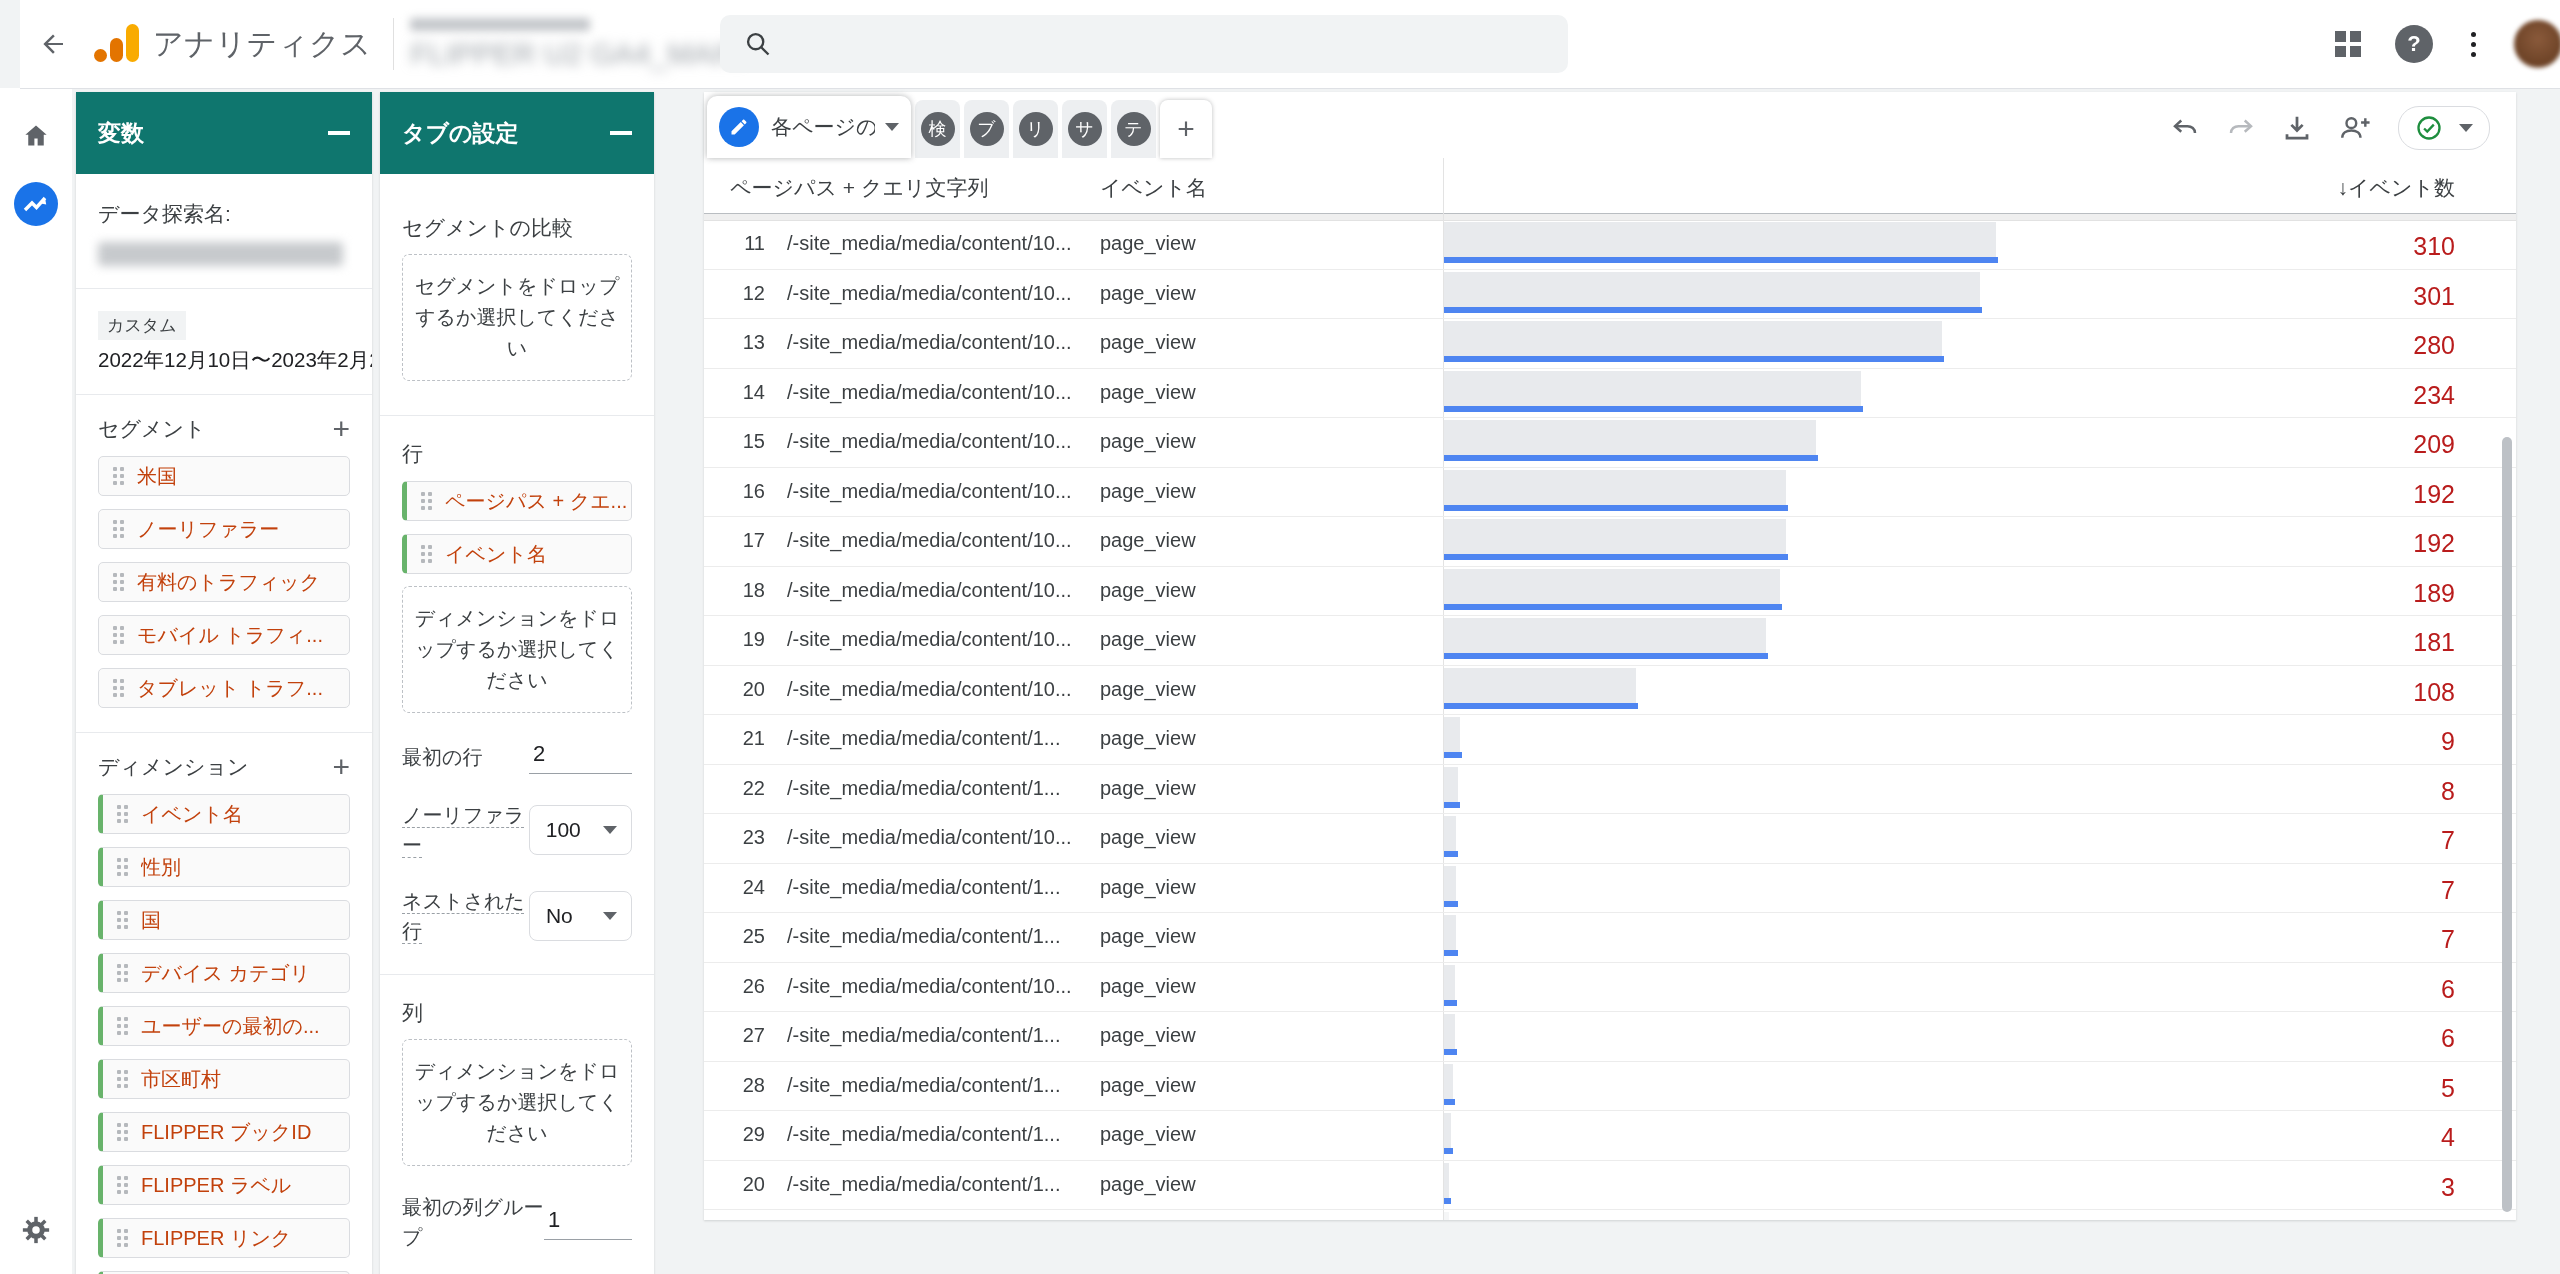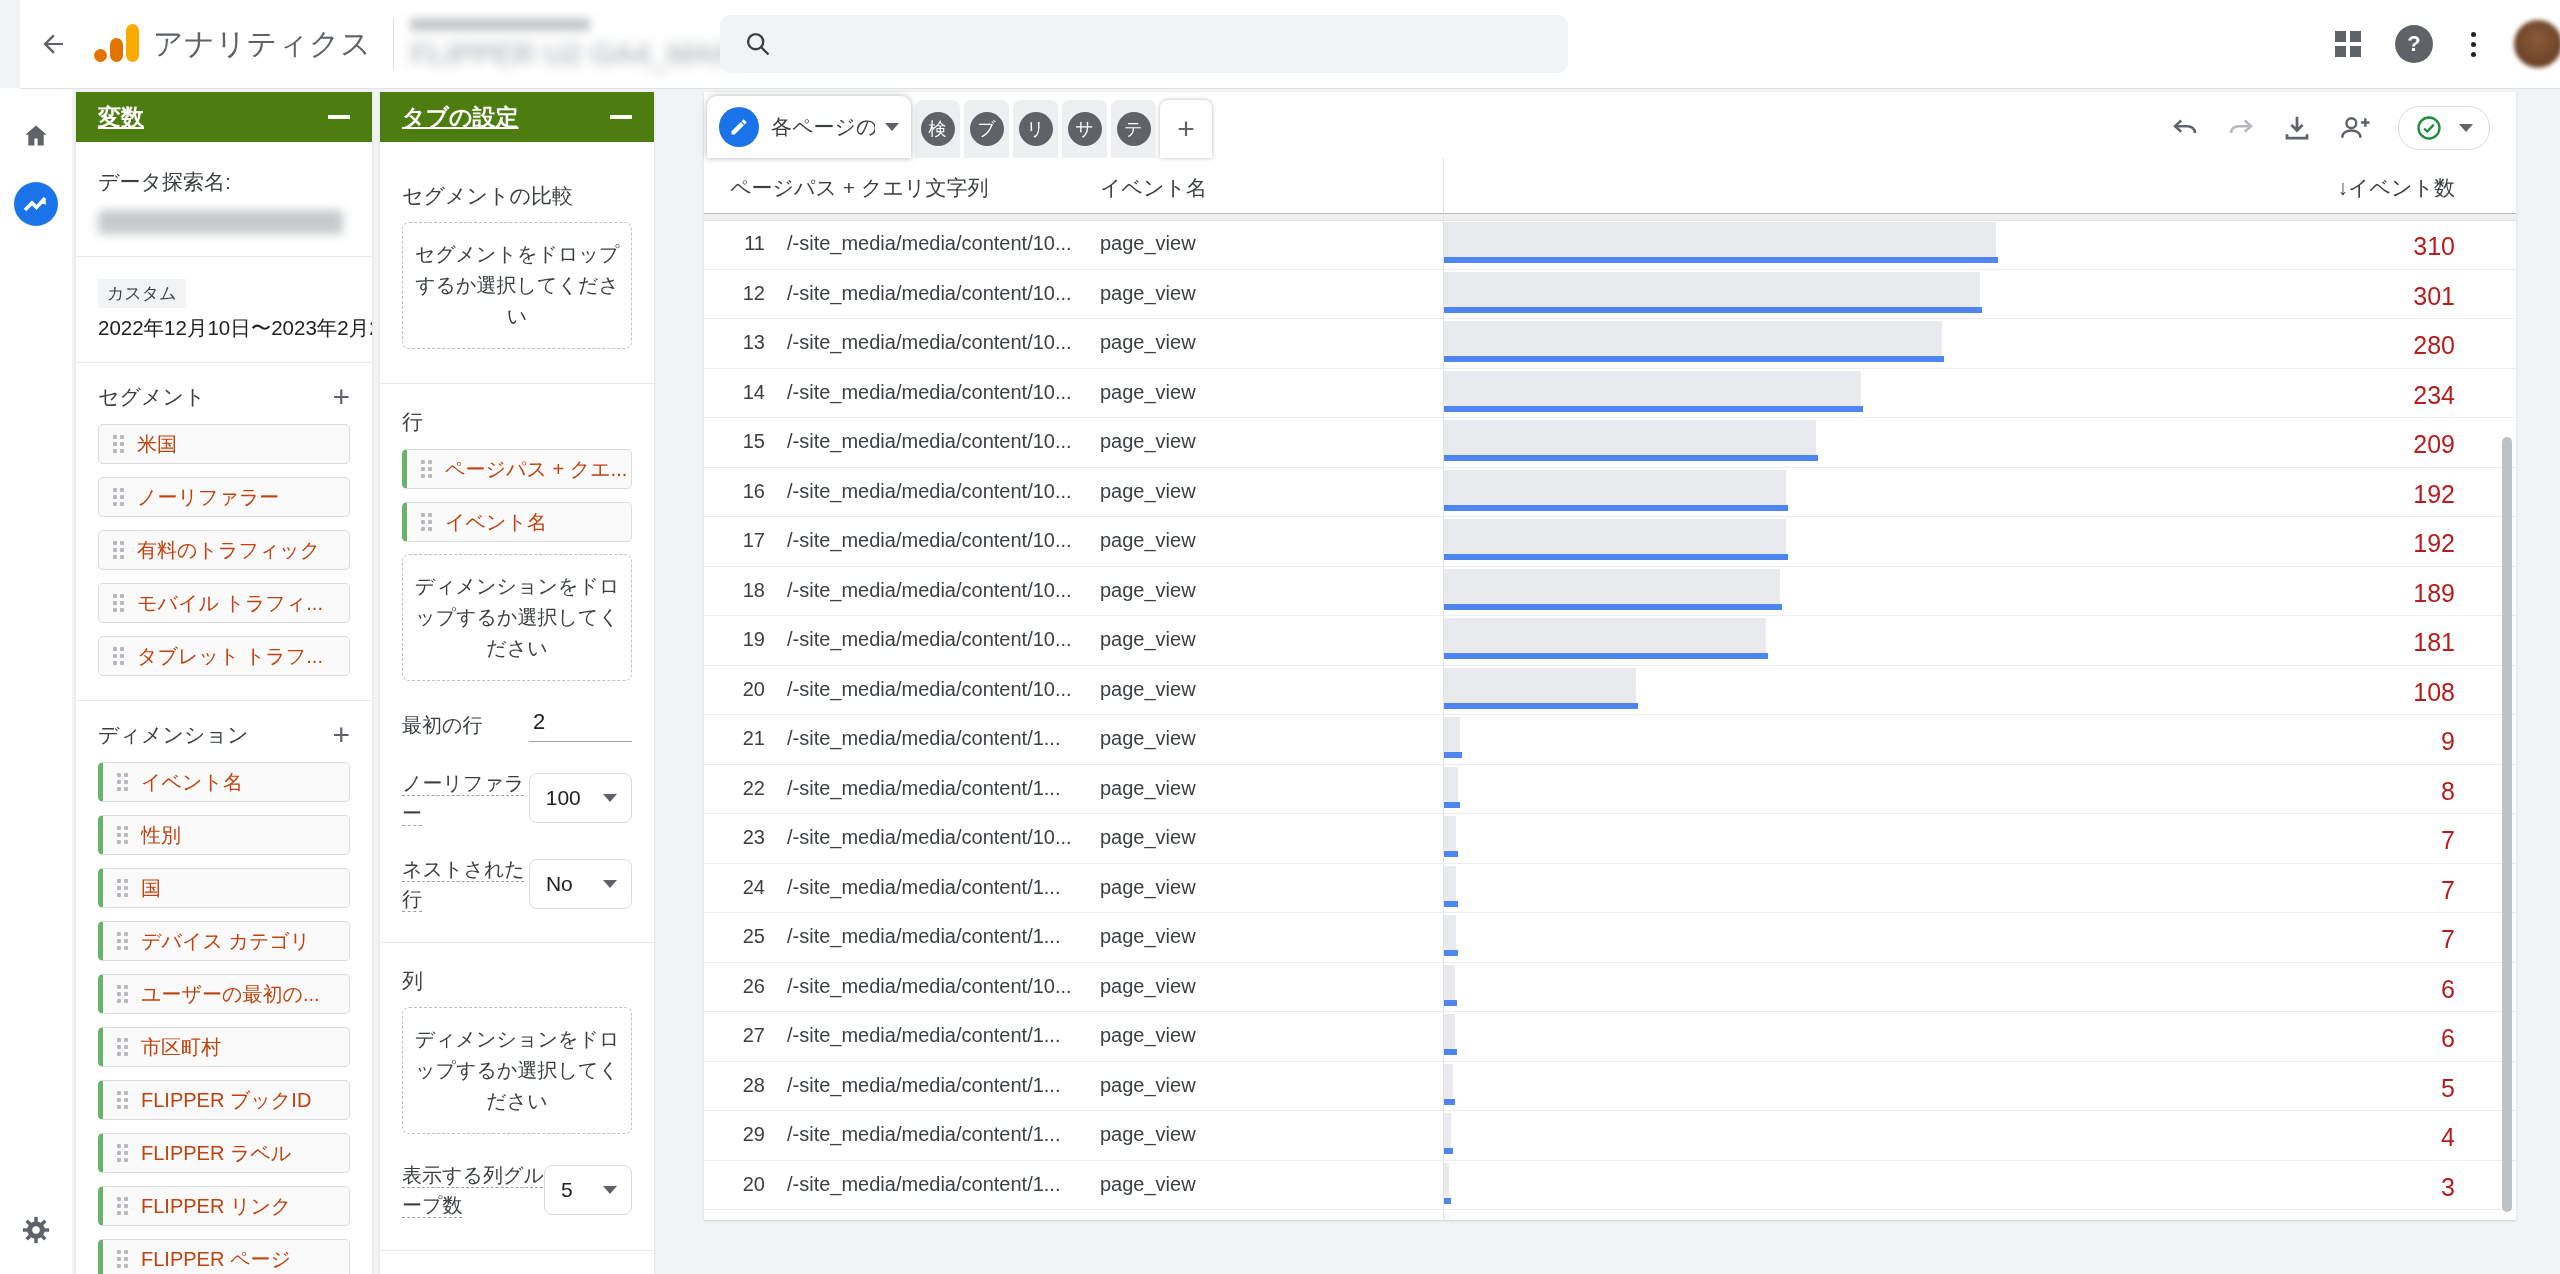--- a/index.html
+++ b/index.html
@@ -36,22 +36,22 @@
     background:radial-gradient(circle at 50% 40%, #8a5a3b 0%, #6c4226 70%, #fff 100%);filter:blur(2px);}
   
   .rail{position:absolute;left:0;top:88px;width:72px;height:1186px;background:#fff;z-index:20;
     display:flex;flex-direction:column;align-items:center;padding-top:24px;box-sizing:border-box;}
   .rail .spacer{flex:1;}
   .rail-btn{width:48px;height:48px;display:flex;align-items:center;justify-content:center;cursor:pointer;margin-bottom:20px;}
   
   .panel{position:absolute;top:92px;bottom:0;background:#fff;box-shadow:0 1px 2px rgba(60,64,67,.18);overflow:hidden;}
   .panel-vars{left:76px;width:296px;}
   .panel-tabset{left:380px;width:274px;}
-  .panel-head{height:50px;background:#4d7c0f;color:#fff;display:flex;align-items:center;
-    justify-content:space-between;padding:0 22px;text-decoration:underline;}
+  .panel-head{height:50px;background:#0f766e;color:#fff;display:flex;align-items:center;
+    justify-content:space-between;padding:16px 22px;}
   .panel-head .pt{font-size:23px;font-weight:bold;}
   .min-dash{width:22px;height:4px;background:#fff;cursor:pointer;}
   .panel-body{padding:0 22px;}
   .sec-label{font-size:21px;color:#3c4043;}
   .hr{height:1px;background:#e8eaed;margin:0 -22px;}
   .plus-btn{font-size:30px;color:#5f6368;cursor:pointer;line-height:20px;}
   .row-flex{display:flex;align-items:center;justify-content:space-between;}
   .chip{height:40px;border:1px solid #dadce0;border-radius:5px;background:#fafafa;margin-top:13px;
     display:flex;align-items:center;padding-left:12px;position:relative;cursor:grab;box-sizing:border-box;}
   .chip .lbl{font-size:20px;color:#c2410c;margin-left:14px;white-space:nowrap;overflow:hidden;}
@@ -322,20 +322,24 @@
         <span>No</span>
         <span class="caret"></span>
       </div>
     </div>
   </div>
   <div class="hr" style="margin:28px 0 0;"></div>
   <div class="panel-body">
     <div style="margin-top:24px;" class="sec-label">列</div>
     <div class="dropzone">ディメンションをドロップするか選択してください</div>
     <div class="field-row">
+      <span class="field-label">最初の列グループ</span>
+      <input class="num-input" style="width: 80px;" value="1">
+    </div>
+    <div class="field-row">
       <span class="field-label dashed-u">表示する列グループ数</span>
       <div class="selectbox">
         <span>5</span>
         <span class="caret"></span>
       </div>
     </div>
   </div>
   <div class="hr" style="margin:30px 0 0;"></div>
   <div class="panel-body">
     <div style="margin-top:22px;" class="sec-label">値</div>

